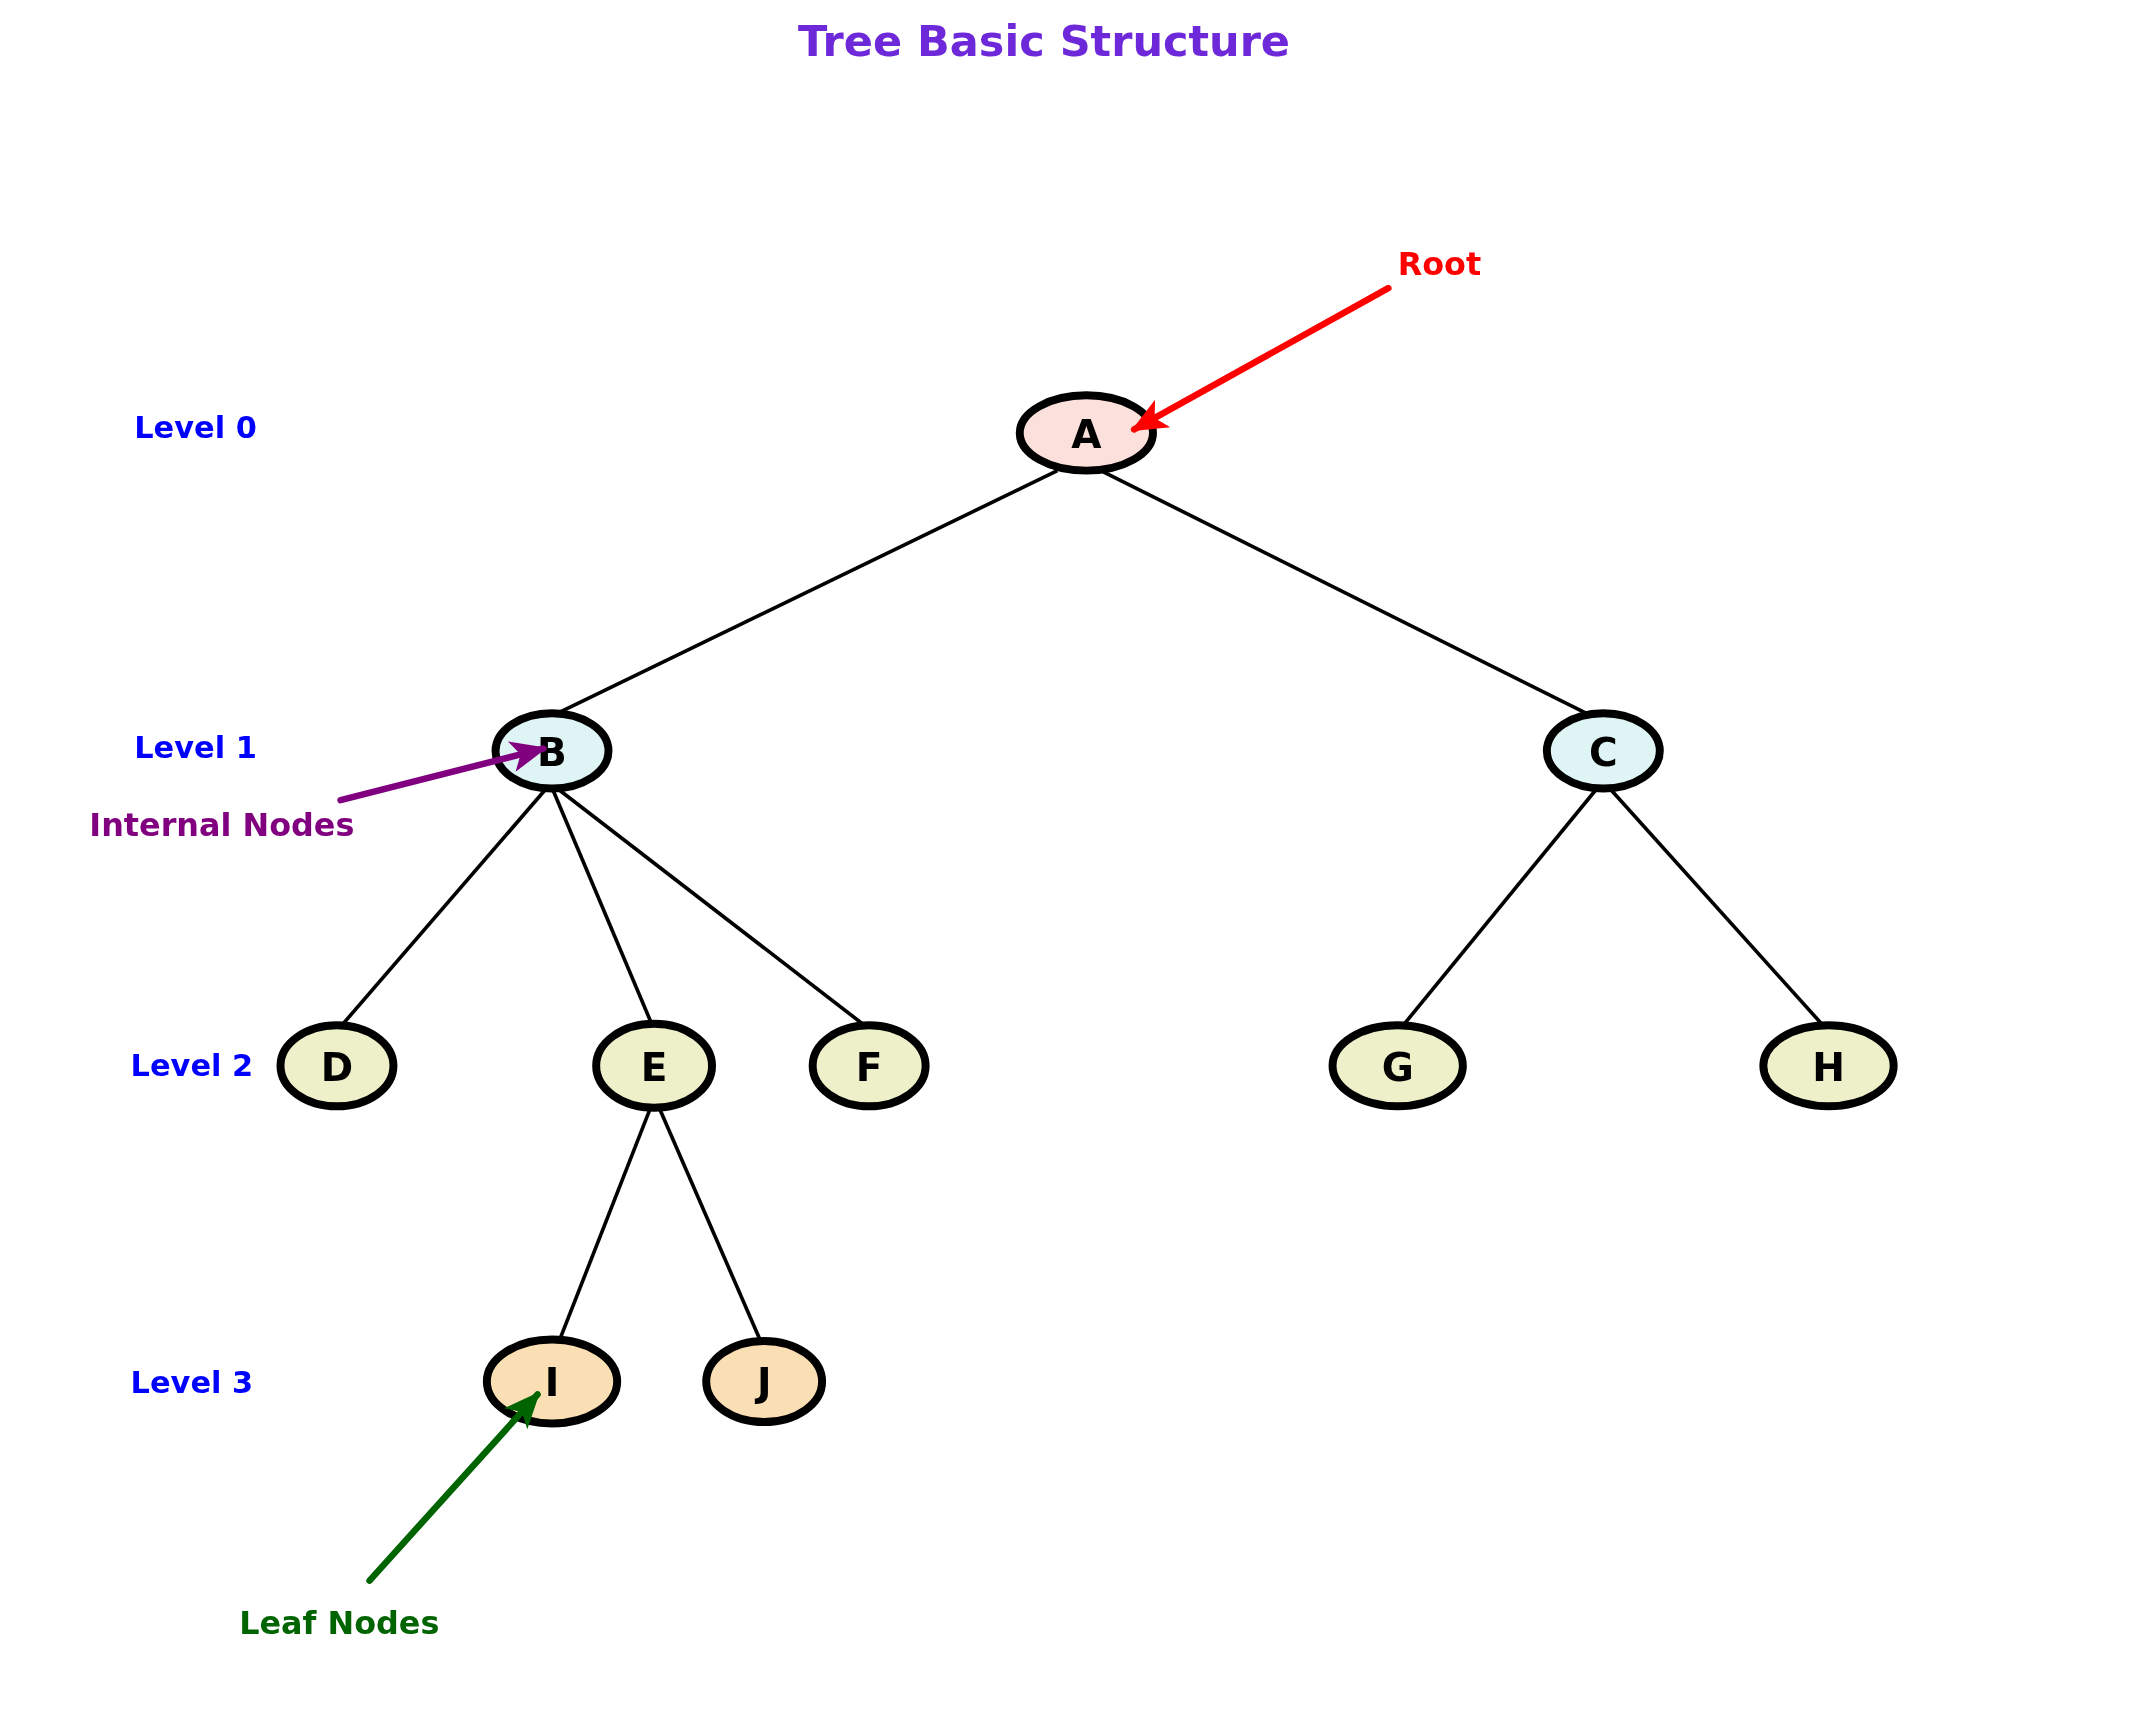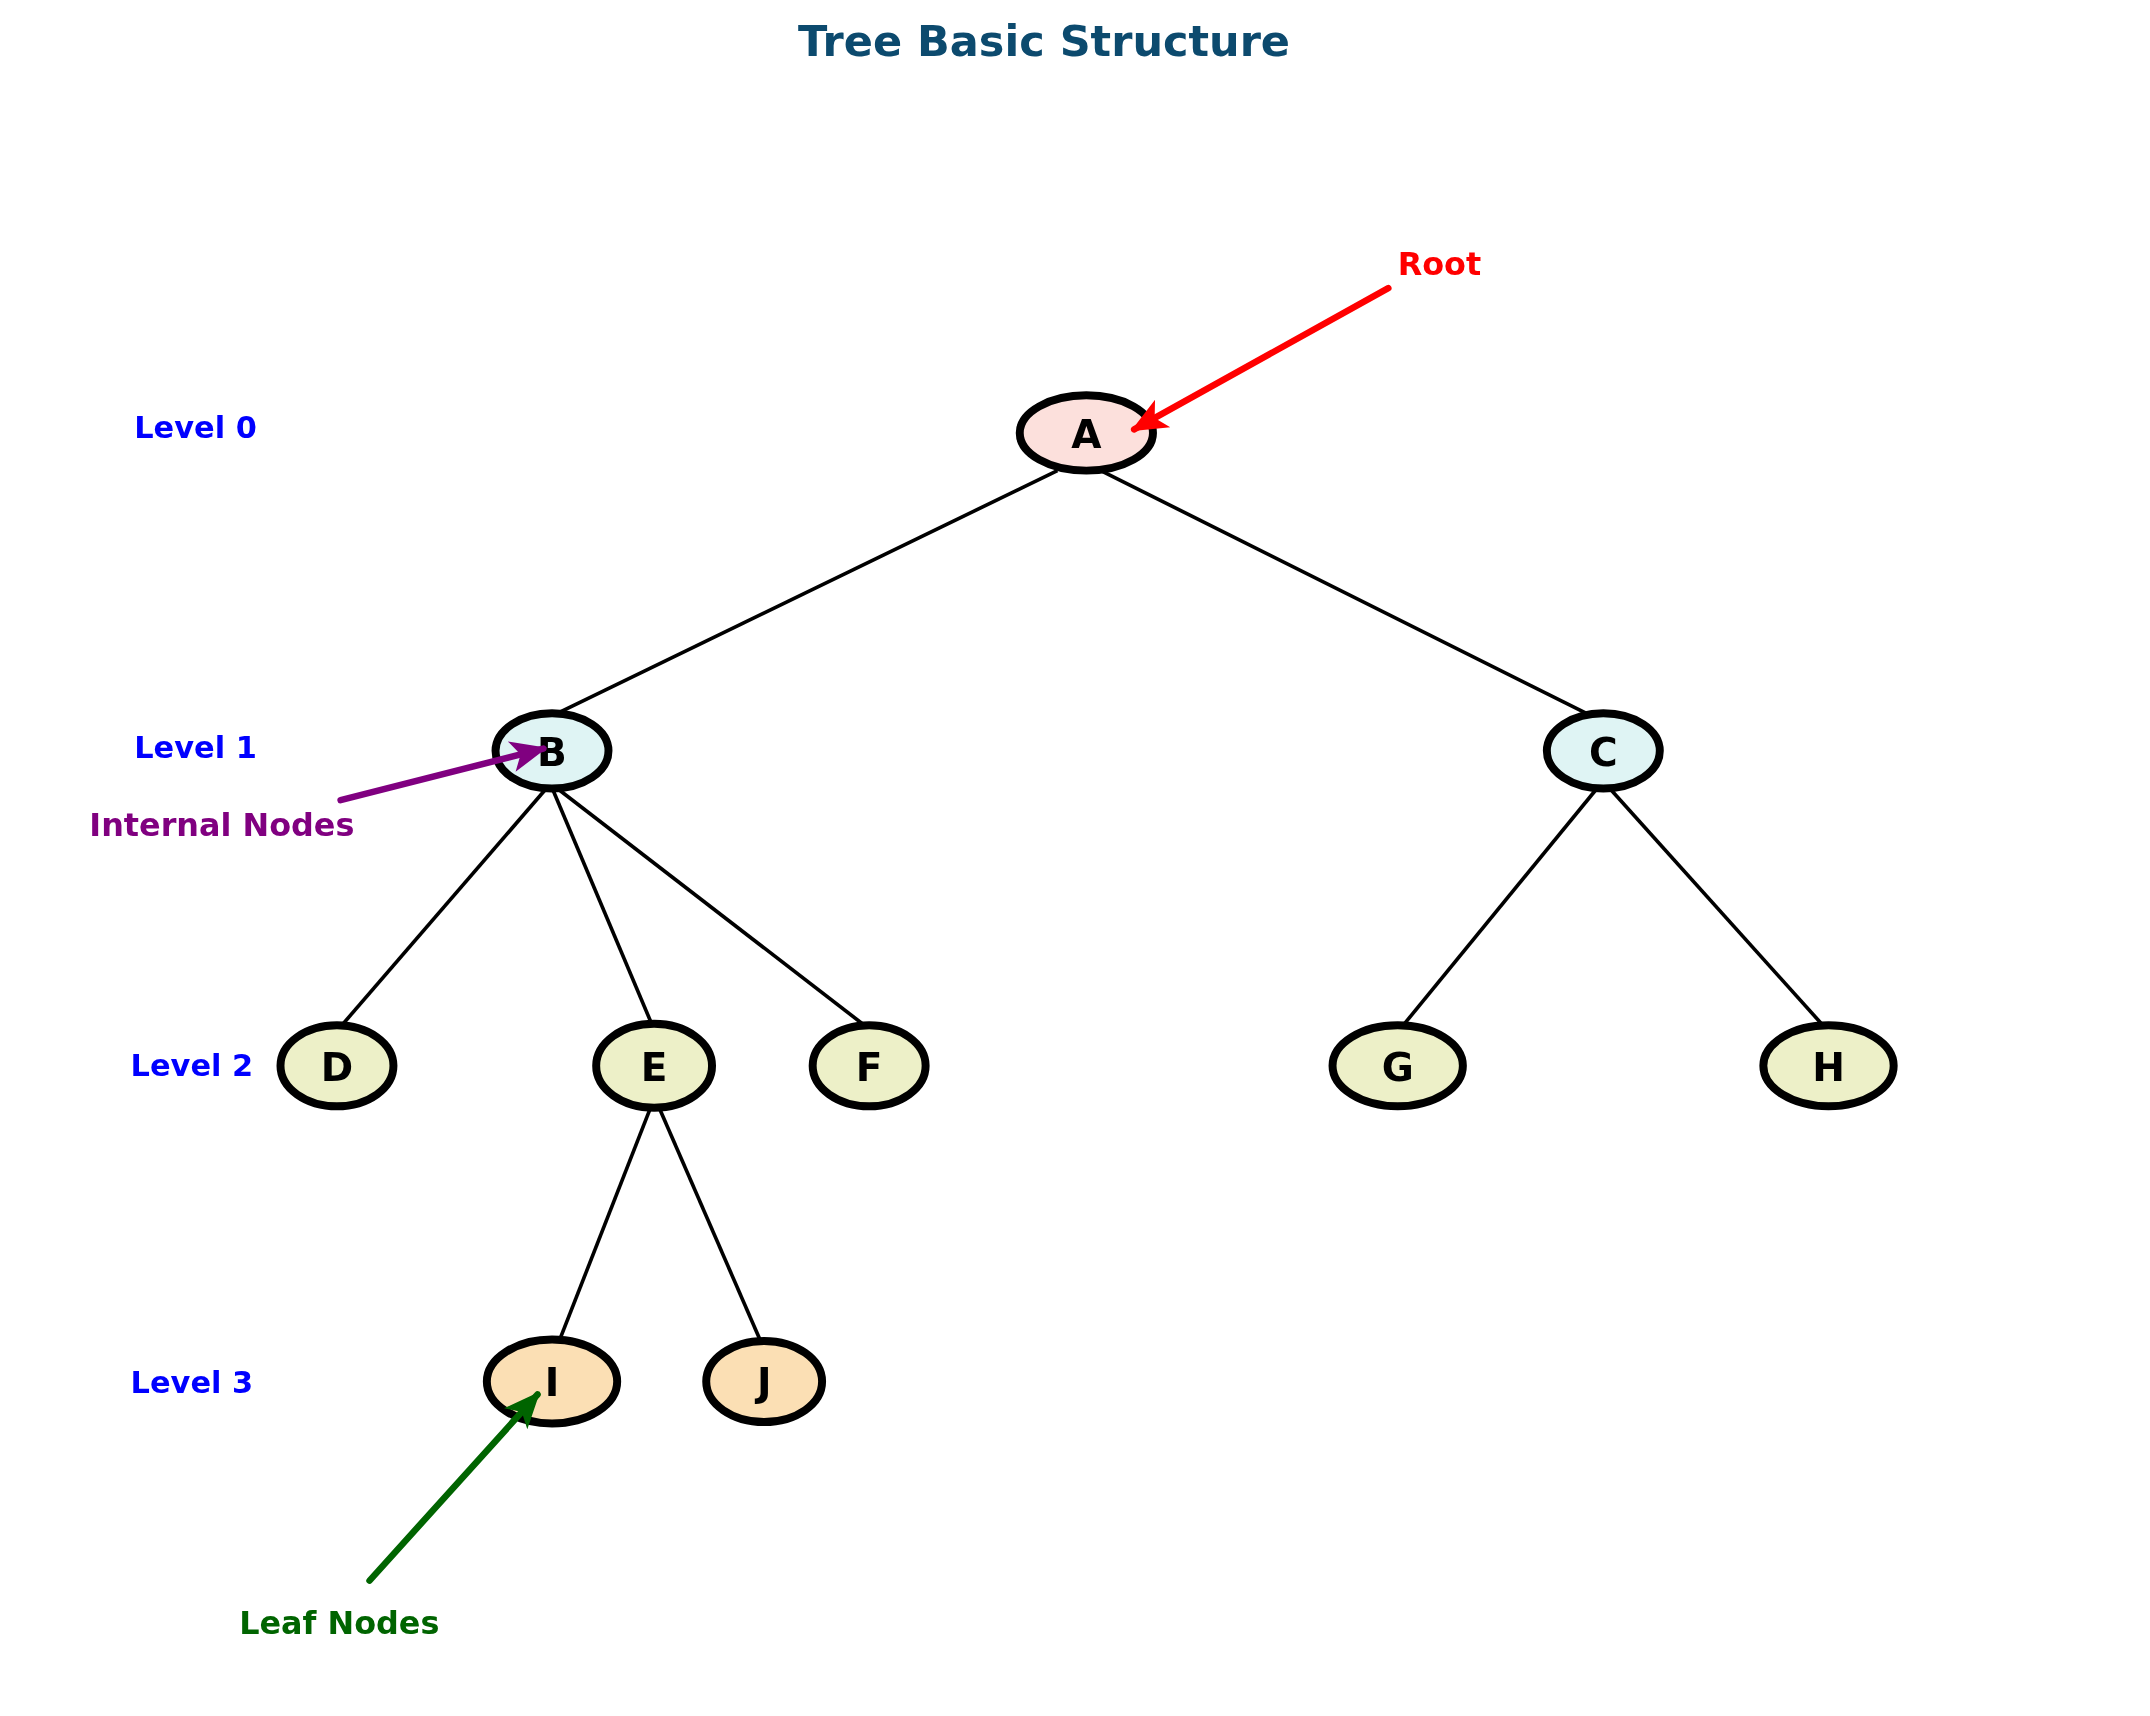--- a/index.html
+++ b/index.html
@@ -27,21 +27,21 @@
     height: 1716px;
   }
   .page-title {
     position: absolute;
     top: 16px;
     left: 0;
     width: 2088px;
     text-align: center;
     font-size: 43px;
     font-weight: bold;
-    color: #0c4a6e;
+    color: #6d28d9;
     font-family: "DejaVu Sans", sans-serif;
     letter-spacing: 0px;
   }
   .node-label {
     font-family: "DejaVu Sans", sans-serif;
     font-weight: bold;
     font-size: 54px;
     fill: #000000;
     text-anchor: middle;
     dominant-baseline: central;

